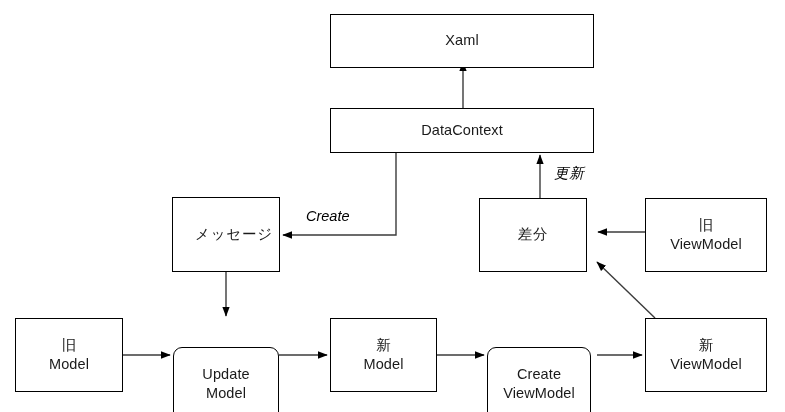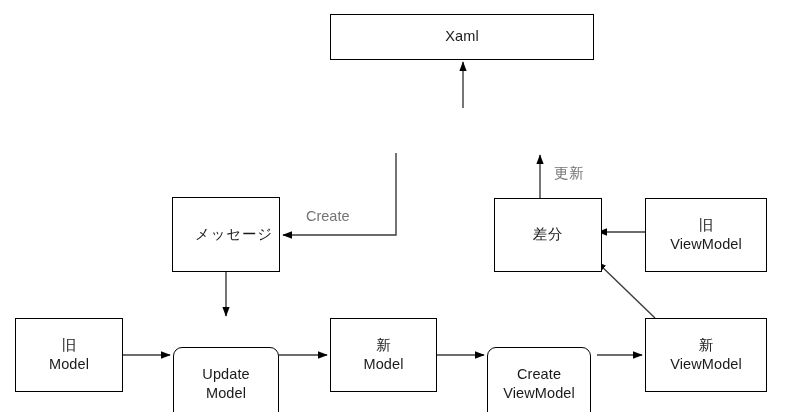--- a/index.html
+++ b/index.html
@@ -42,24 +42,25 @@
   .node.rounded {
     border-radius: 9px;
     margin-top: 29px;
   }
   .node.jp {
     letter-spacing: 0.8px;
   }
   .edge-label {
     position: absolute;
     font-size: 14.5px;
-    color: #737373;
+    color: #000000;
     background: transparent;
     white-space: nowrap;
     z-index: 3;
+    font-style: italic;
   }
 </style>
 </head>
 <body>
 
 <div id="canvas">
 
   <svg id="wires" viewBox="0 0 785 412" xmlns="http://www.w3.org/2000/svg">
     <defs>
       <marker id="ah" markerWidth="11" markerHeight="11" refX="9.2" refY="4" orient="auto" markerUnits="userSpaceOnUse">
@@ -83,30 +84,33 @@
       <path d="M437,355 L484,355"></path>
 
       <path d="M597,355 L642,355"></path>
 
       <path d="M645,232 L598,232"></path>
 
       <path d="M655,318 L597,262"></path>
     </g>
   </svg>
 
-  <div class="node" style="left:330px; top:14px; width:264px; height:46px;">
+  <div class="node" style="left:330px; top:14px; width:264px; height:54px;">
     <span>Xaml</span>
   </div>
 
+  <div class="node" style="left:330px; top:108px; width:264px; height:45px;">
+    <span>DataContext</span>
+  </div>
 
   <div class="node jp" style="left:172px; top:197px; width:108px; height:75px;padding-left:16px;">
     <span>メッセージ</span>
   </div>
 
-  <div class="node jp" style="left:494px; top:198px; width:108px; height:74px;">
+  <div class="node jp" style="left:479px; top:198px; width:108px; height:74px;">
     <span>差分</span>
   </div>
 
   <div class="node" style="left:645px; top:198px; width:122px; height:74px;">
     <span>旧
 ViewModel</span>
   </div>
 
   <div class="node" style="left:15px; top:318px; width:108px; height:74px;">
     <span>旧

